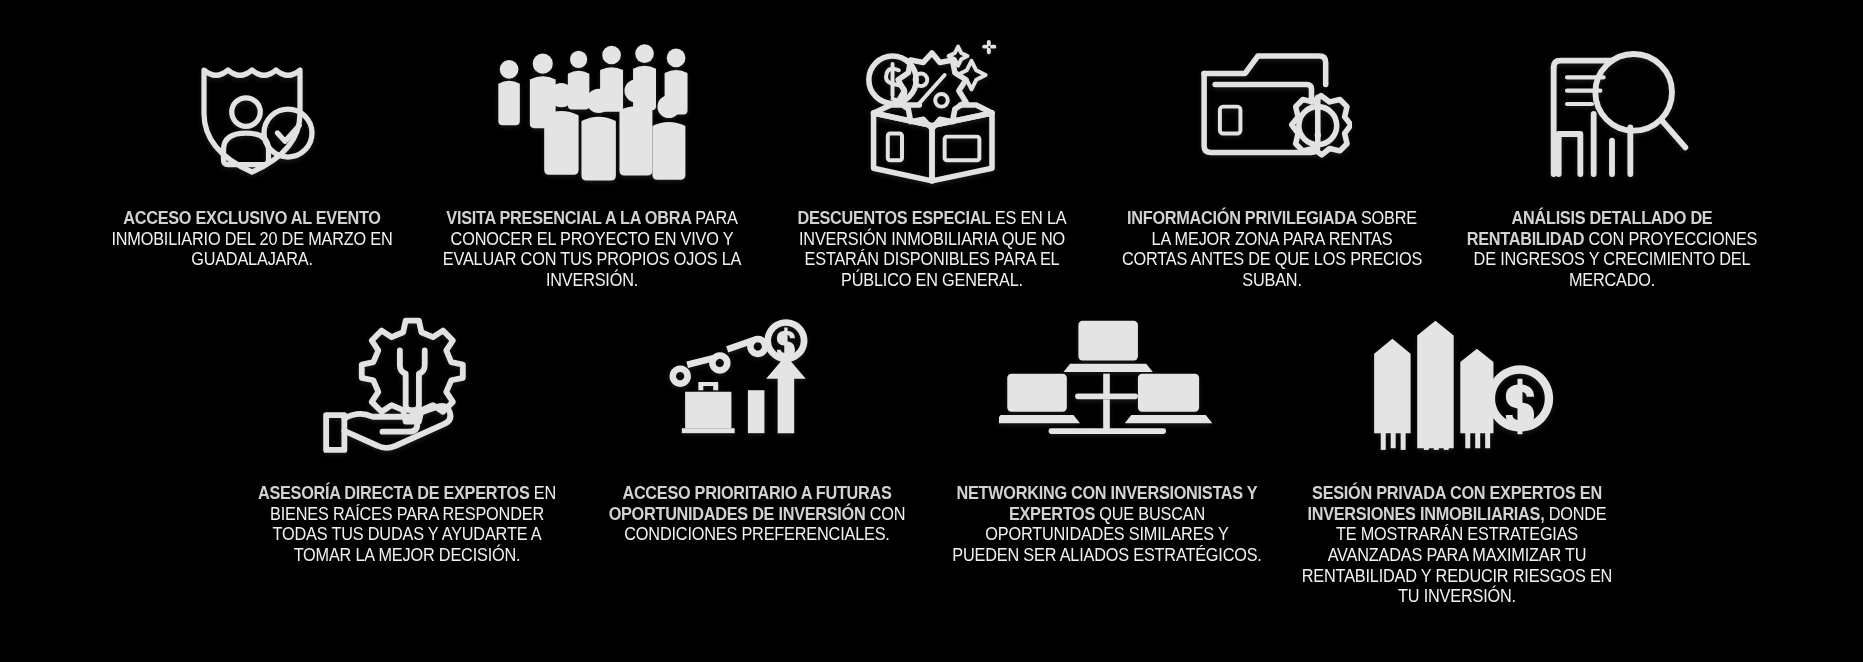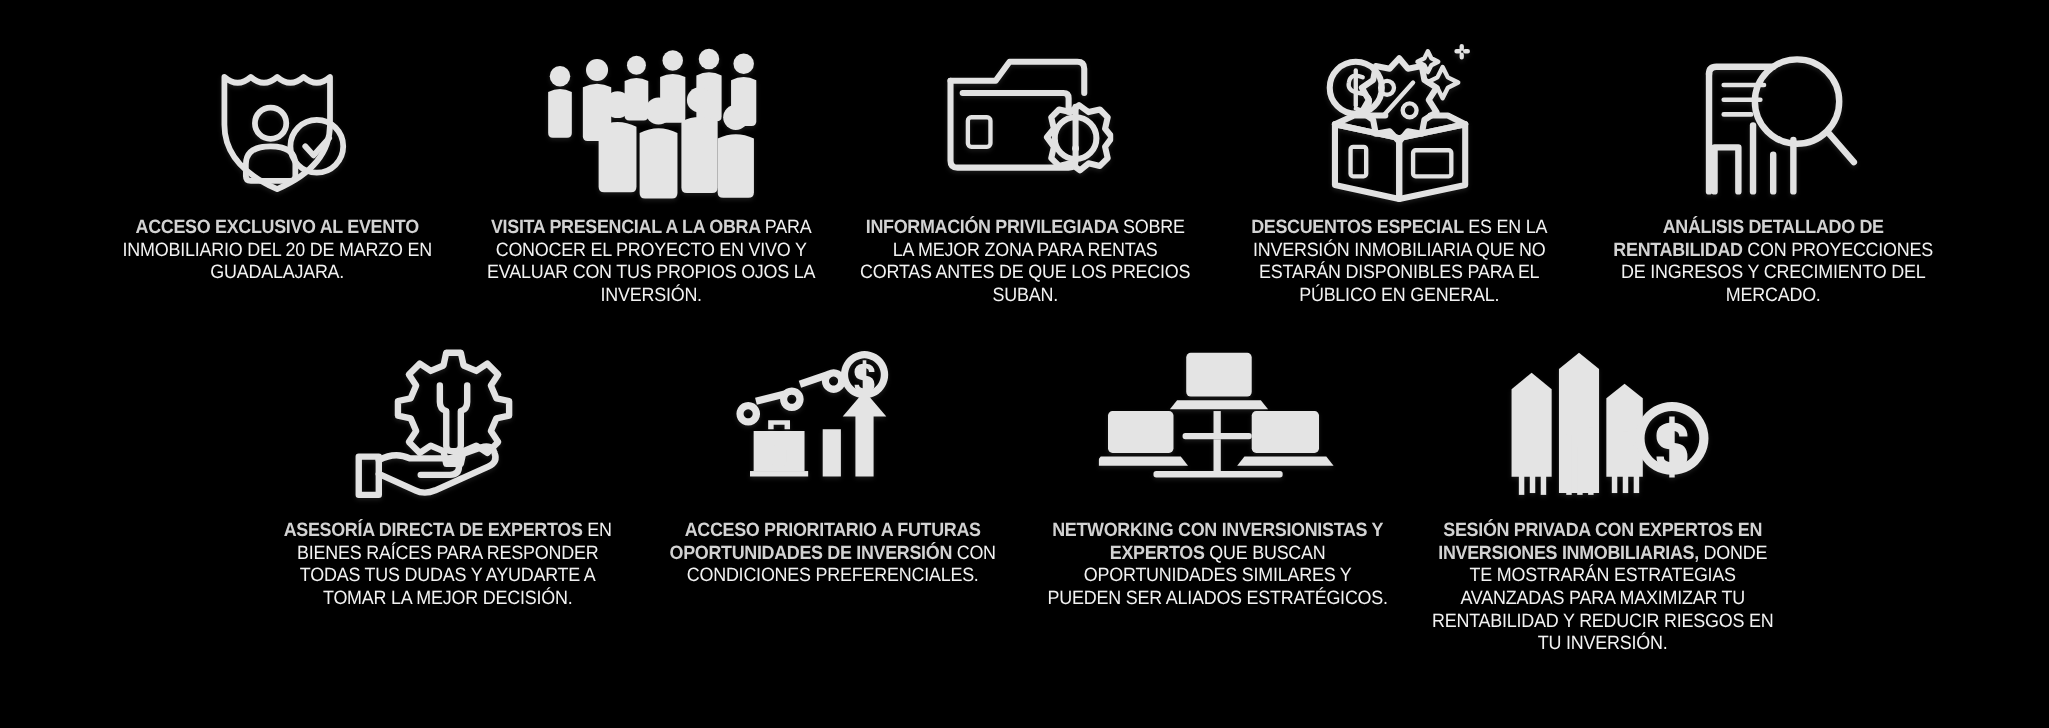--- a/index.html
+++ b/index.html
@@ -34,20 +34,21 @@
     width: 100%;
   }
   .row-top { height: 270px; }
   .row-bottom { height: 320px; padding-top: 10px; }
 
   .card {
     display: flex;
     flex-direction: column;
     align-items: center;
     box-sizing: border-box;
+    gap: 12px;
   }
   .row-top .card { width: 340px; padding: 0 8px; }
   .row-bottom .card { width: 350px; padding: 0 8px; }
 
   .icon-wrap {
     height: 150px;
     display: flex;
     align-items: center;
     justify-content: center;
   }
@@ -149,39 +150,20 @@
         </svg>
       </div>
       <div class="caption">
         <span class="lead">VISITA PRESENCIAL A LA OBRA </span>
         <span class="rest">PARA CONOCER EL PROYECTO EN VIVO Y EVALUAR CON TUS PROPIOS OJOS LA INVERSIÓN.</span>
       </div>
     </div>
 
     <div class="card">
       <div class="icon-wrap">
-        <svg width="160" height="150" viewBox="0 0 200 190" aria-hidden="true">
-          <path class="ico-stroke" d="M14 50 h52 l16 -22 h78 q8 0 8 8 v28"></path>
-          <path class="ico-stroke" d="M14 50 v92 q0 8 8 8 h128 q8 0 8 -8 v-62"></path>
-          <path class="ico-stroke" d="M28 64 h116 q6 0 6 6 v16"></path>
-          <rect class="ico-stroke-thin" x="34" y="92" width="26" height="34" rx="4"></rect>
-          <path class="ico-stroke" d="M130 92 l9 -9 l13 3 l10 -8 l11 8 l13 -3 l9 9 l-3 13 l8 10 l-8 11 l3 13 l-9 9 l-13 -3 l-10 8 l-11 -8 l-13 3 l-9 -9 l3 -13 l-8 -11 l8 -10 z"></path>
-          <circle class="ico-stroke" cx="158" cy="116" r="24"></circle>
-          <path class="ico-stroke-thin" d="M158 104 v14"></path>
-          <circle class="ico-fill" cx="158" cy="128" r="4"></circle>
-        </svg>
-      </div>
-      <div class="caption">
-        <span class="lead">INFORMACIÓN PRIVILEGIADA </span>
-        <span class="rest">SOBRE LA MEJOR ZONA PARA RENTAS CORTAS ANTES DE QUE LOS PRECIOS SUBAN.</span>
-      </div>
-    </div>
-
-    <div class="card">
-      <div class="icon-wrap">
         <svg width="170" height="150" viewBox="0 0 200 190" aria-hidden="true">
           <circle class="ico-stroke" cx="50" cy="58" r="30"></circle>
           <path class="ico-stroke-thin" d="M58 46 q-14 -6 -16 6 q-2 10 12 12 q14 2 12 12 q-2 12 -16 6"></path>
           <path class="ico-stroke-thin" d="M50 38 v40"></path>
           <path class="ico-stroke" d="M100 24 l10 12 l16 -3 l3 16 l14 9 l-9 14 l9 14 l-14 9 l-3 16 l-16 -3 l-10 12 l-11 -12 l-16 3 l-3 -16 l-13 -9 l8 -14 l-8 -14 l13 -9 l3 -16 l16 3 z"></path>
           <circle class="ico-stroke-thin" cx="86" cy="58" r="8"></circle>
           <circle class="ico-stroke-thin" cx="112" cy="84" r="8"></circle>
           <path class="ico-stroke-thin" d="M116 52 l-34 38"></path>
           <path class="ico-stroke-thin" d="M150 34 l6 12 l12 6 l-12 6 l-6 12 l-6 -12 l-12 -6 l12 -6 z"></path>
           <path class="ico-stroke-thin" d="M133 16 l4 8 l8 4 l-8 4 l-4 8 l-4 -8 l-8 -4 l8 -4 z"></path>
@@ -196,20 +178,39 @@
         </svg>
       </div>
       <div class="caption">
         <span class="lead">DESCUENTOS ESPECIAL </span>
         <span class="rest">ES EN LA INVERSIÓN INMOBILIARIA QUE NO ESTARÁN DISPONIBLES PARA EL PÚBLICO EN GENERAL.</span>
       </div>
     </div>
 
     <div class="card">
       <div class="icon-wrap">
+        <svg width="160" height="150" viewBox="0 0 200 190" aria-hidden="true">
+          <path class="ico-stroke" d="M14 50 h52 l16 -22 h78 q8 0 8 8 v28"></path>
+          <path class="ico-stroke" d="M14 50 v92 q0 8 8 8 h128 q8 0 8 -8 v-62"></path>
+          <path class="ico-stroke" d="M28 64 h116 q6 0 6 6 v16"></path>
+          <rect class="ico-stroke-thin" x="34" y="92" width="26" height="34" rx="4"></rect>
+          <path class="ico-stroke" d="M130 92 l9 -9 l13 3 l10 -8 l11 8 l13 -3 l9 9 l-3 13 l8 10 l-8 11 l3 13 l-9 9 l-13 -3 l-10 8 l-11 -8 l-13 3 l-9 -9 l3 -13 l-8 -11 l8 -10 z"></path>
+          <circle class="ico-stroke" cx="158" cy="116" r="24"></circle>
+          <path class="ico-stroke-thin" d="M158 104 v14"></path>
+          <circle class="ico-fill" cx="158" cy="128" r="4"></circle>
+        </svg>
+      </div>
+      <div class="caption">
+        <span class="lead">INFORMACIÓN PRIVILEGIADA </span>
+        <span class="rest">SOBRE LA MEJOR ZONA PARA RENTAS CORTAS ANTES DE QUE LOS PRECIOS SUBAN.</span>
+      </div>
+    </div>
+
+    <div class="card">
+      <div class="icon-wrap">
         <svg width="170" height="150" viewBox="0 0 200 180" aria-hidden="true">
           <path class="ico-stroke" d="M30 40 q0 -8 8 -8 h62"></path>
           <path class="ico-stroke" d="M30 40 v128"></path>
           <path class="ico-stroke-thin" d="M46 52 h44 M46 68 h40 M46 84 h30"></path>
           <path class="ico-stroke" d="M36 168 v-48 h26 v48"></path>
           <path class="ico-stroke" d="M78 168 v-72"></path>
           <path class="ico-stroke" d="M100 168 v-40"></path>
           <path class="ico-stroke" d="M122 168 v-56"></path>
           <circle class="ico-stroke" cx="126" cy="70" r="46"></circle>
           <path class="ico-stroke" d="M160 104 l28 32"></path>

